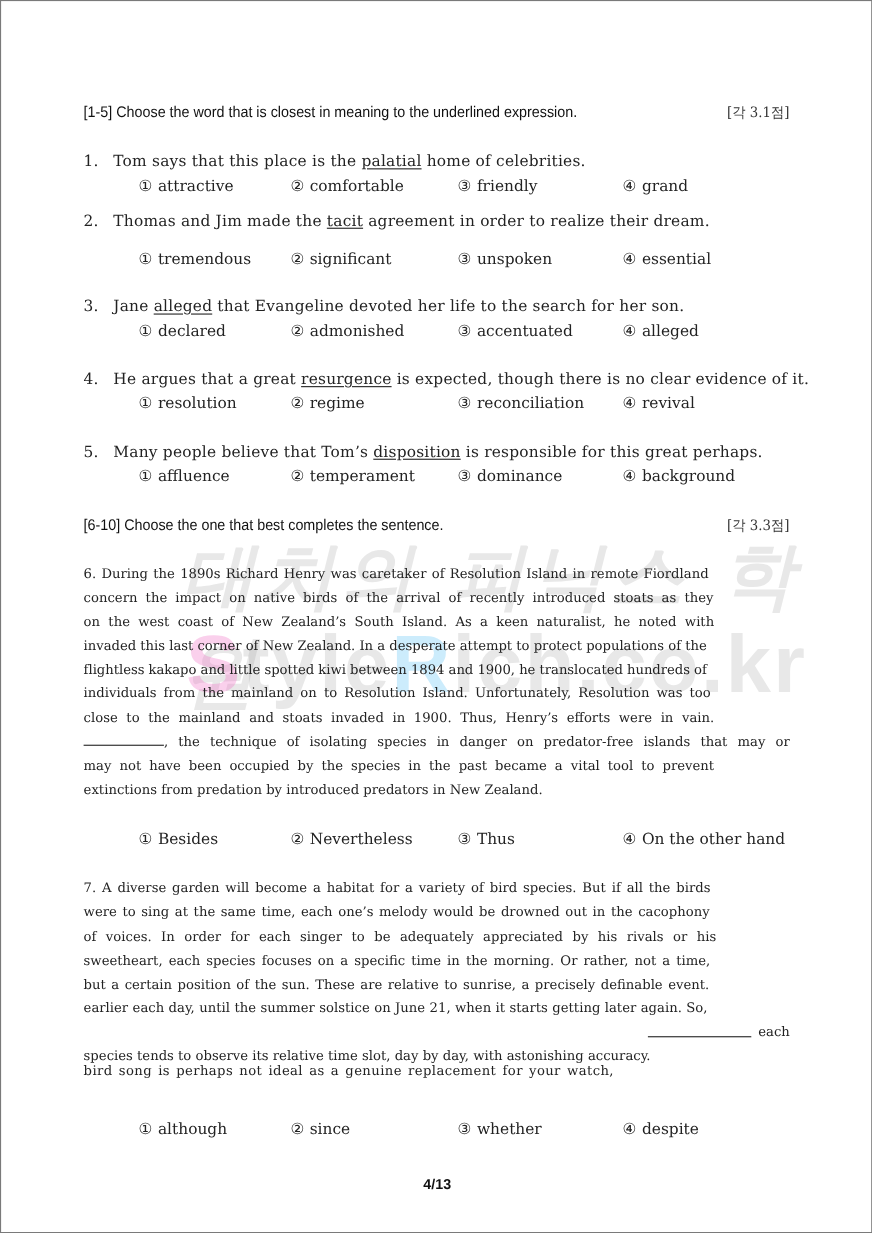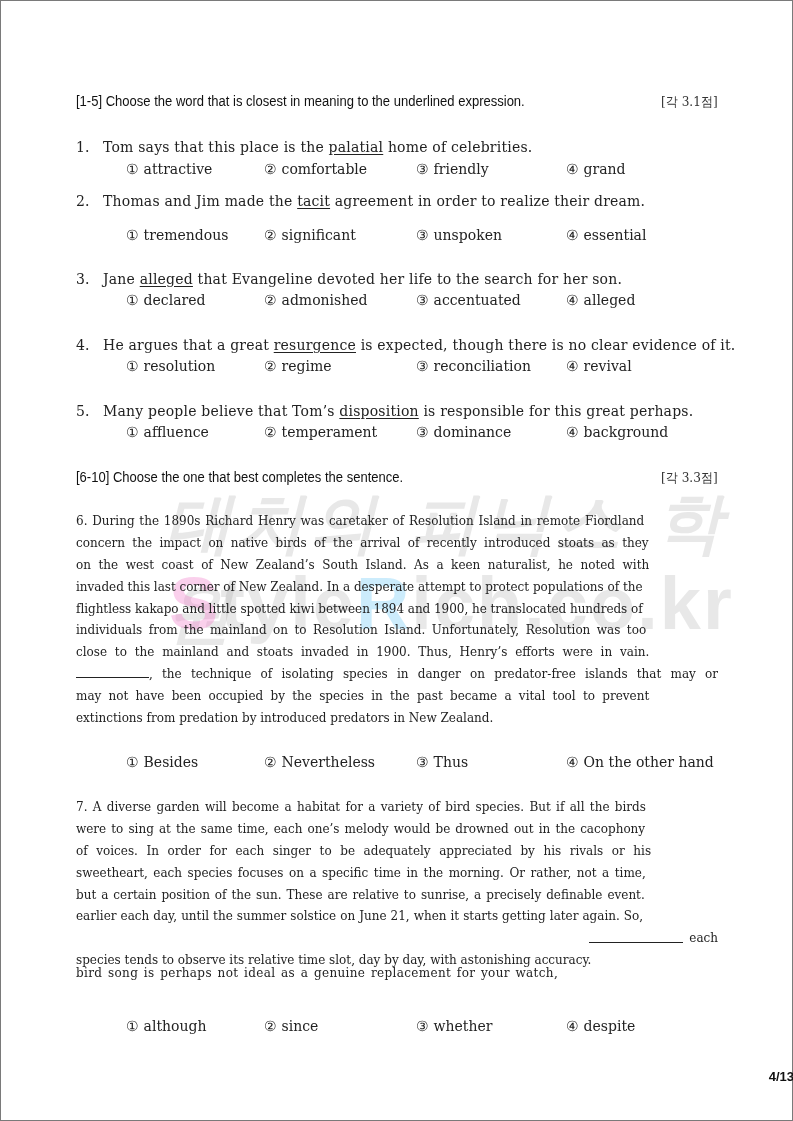--- a/index.html
+++ b/index.html
@@ -33,21 +33,21 @@
   .choice .mk { font-size: 14px; margin-right: 5px; }
   .c1 { left: 12px; } .c2 { left: 150px; } .c3 { left: 302px; } .c4 { left: 452px; }
   .para {
     position: absolute; left: 0; width: 642px; font-size: 12px;
     line-height: 21.9px; text-align: justify; color: #222;
   }
   .para .line { display: block; text-align: justify; text-align-last: justify; height: 21.9px; white-space: nowrap; overflow: visible; }
   .para .line.last { text-align-last: left; }
   .blank { display: inline-block; border-bottom: 1px solid #222; height: 12px; vertical-align: baseline; }
   .page-num {
-    position: absolute; left: 0; width: 793px; top: 1068px; text-align: right;
+    position: absolute; left: 0; width: 793px; top: 1068px; text-align: center;
     font-family: "Liberation Sans", sans-serif; font-weight: bold; font-size: 13px; color: #111;
   }
   .watermark {
     position: absolute; pointer-events: none; user-select: none;
     font-family: "Liberation Sans", sans-serif; font-weight: bold;
   }
   .wm-korean {
     left: 165px; top: 478px; font-size: 66px; color: rgba(150,150,150,0.22);
     font-family: "DejaVu Sans", sans-serif; font-style: italic; letter-spacing: 6px;
   }

